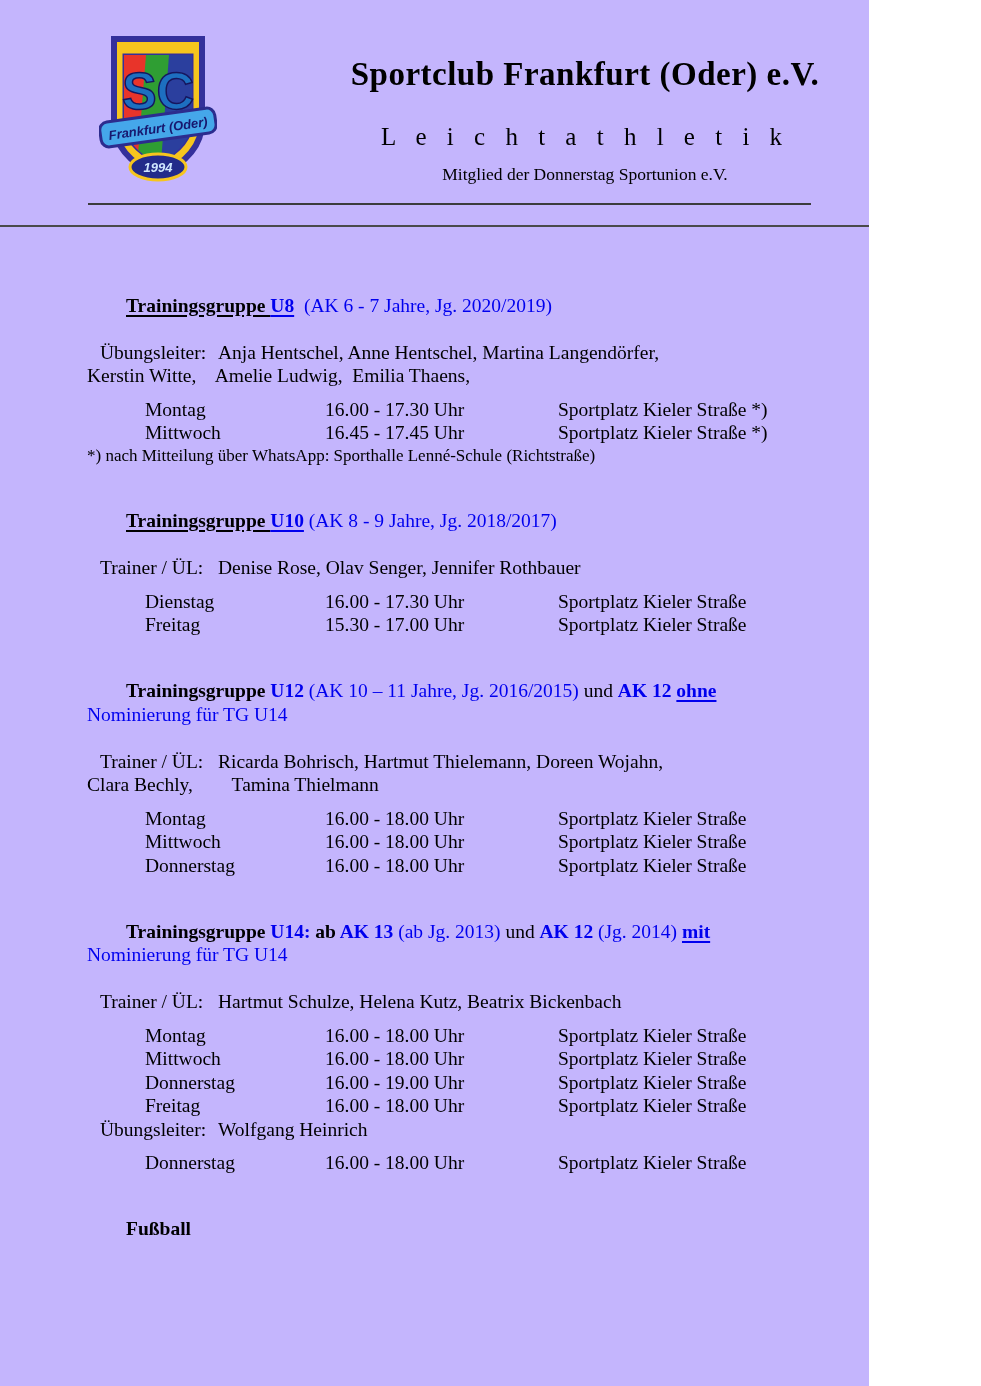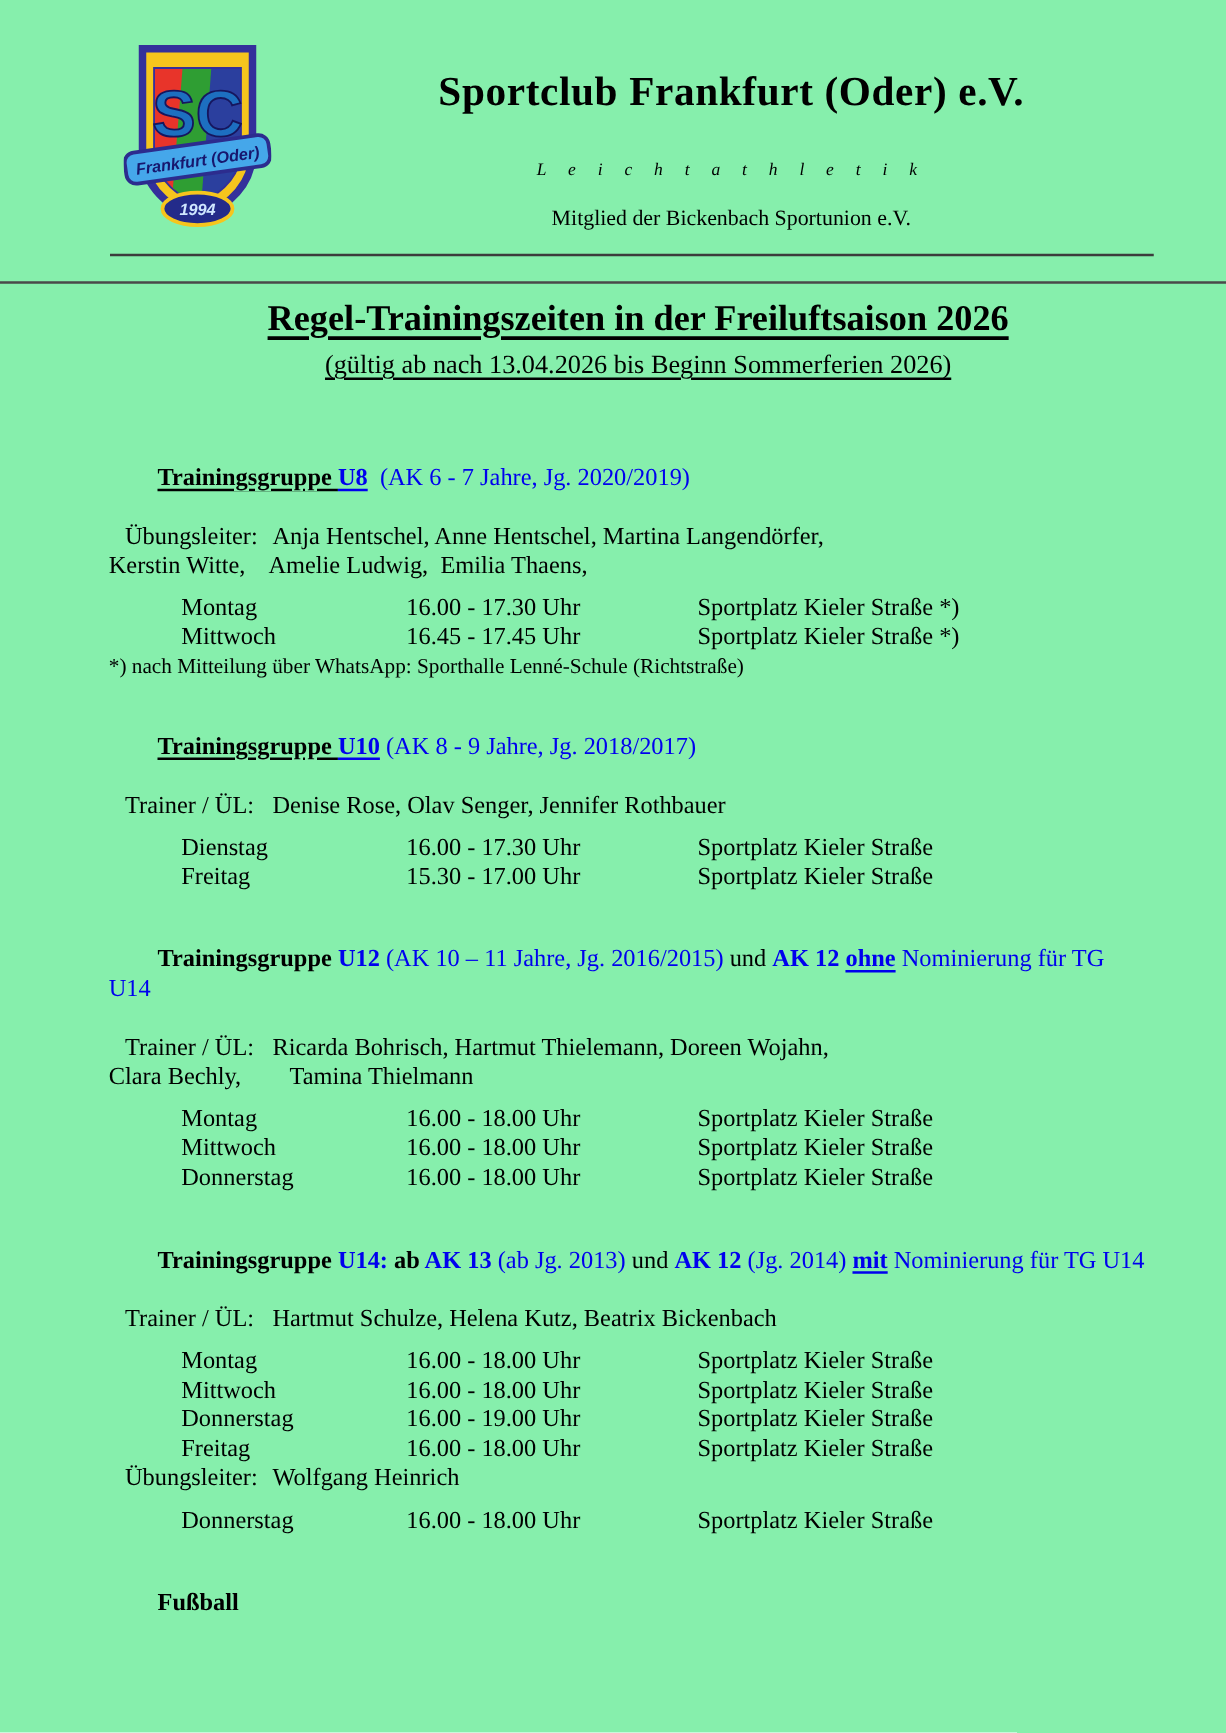--- a/index.html
+++ b/index.html
@@ -1,28 +1,28 @@
 <!DOCTYPE html>
 <html><head>
 <meta charset="utf-8">
 <style>
   html,body{margin:0;padding:0;background:#ffffff;}
   .page{
     position:relative;
-    width:981px;height:1386px;
-    background:#86efac;
+    width:869px;height:1386px;
+    background:#c4b5fd;
     font-family:"Liberation Serif","DejaVu Serif",serif;
     color:#000;
     overflow:hidden;
   }
   
   .logo{position:absolute;left:99px;top:32px;width:118px;height:155px;}
   .header-text{padding-top:56px;margin-left:250px;width:670px;text-align:center;}
   .club-name{font-size:33px;font-weight:bold;line-height:37px;letter-spacing:.5px;}
-  .department{margin-top:32px;font-size:14px;font-style:italic;letter-spacing:7px;line-height:24px;}
+  .department{margin-top:32px;font-size:25px;letter-spacing:7px;line-height:24px;}
   .membership{margin-top:15px;font-size:17.5px;line-height:20px;}
   .rule1{margin:19px 58px 0 88px;border:0;border-top:2px solid #3c3c3c;height:0;}
   .rule2{margin:20px 0 0 0;border:0;border-top:2px solid #4a4a4a;height:0;width:100%;}
   
   .doc-title-wrap{padding-left:40px;text-align:center;}
   .doc-title{margin-top:12px;font-size:29px;font-weight:bold;line-height:33px;
     text-decoration:underline;text-decoration-thickness:2.5px;text-underline-offset:5px;}
   .doc-subtitle{margin-top:7px;font-size:21px;line-height:25px;
     text-decoration:underline;text-decoration-thickness:1.5px;text-underline-offset:4px;}
   
@@ -72,30 +72,26 @@
       </g>
 
       <ellipse cx="59" cy="135" rx="28" ry="13" fill="#232b8a" stroke="#f6c51d" stroke-width="3"></ellipse>
       <text x="59" y="140" text-anchor="middle" font-family="Liberation Sans, sans-serif" font-size="13" font-weight="bold" font-style="italic" fill="#cfe6ff">1994</text>
     </svg>
   </div>
 
   <div class="header-text">
     <div class="club-name">Sportclub Frankfurt (Oder) e.V.</div>
     <div class="department">L e i c h t a t h l e t i k</div>
-    <div class="membership">Mitglied der Bickenbach Sportunion e.V.</div>
+    <div class="membership">Mitglied der Donnerstag Sportunion e.V.</div>
   </div>
 
   <hr class="rule1">
   <hr class="rule2">
 
-  <div class="doc-title-wrap">
-    <div class="doc-title">Regel-Trainingszeiten in der Freiluftsaison 2026</div>
-    <div class="doc-subtitle">(gültig ab nach 13.04.2026 bis Beginn Sommerferien 2026)</div>
-  </div>
 
   <div class="content">
 
     <div>
       <div class="grp-heading mt-h1">
         <span class="hbu">Trainingsgruppe </span><span class="bbu">U8</span><span class="br">  (AK 6 - 7 Jahre, Jg. 2020/2019)</span>
       </div>
       <div class="leader-row">
         <span>Übungsleiter:</span>
         <span>Anja Hentschel, Anne Hentschel, Martina Langendörfer,</span>

